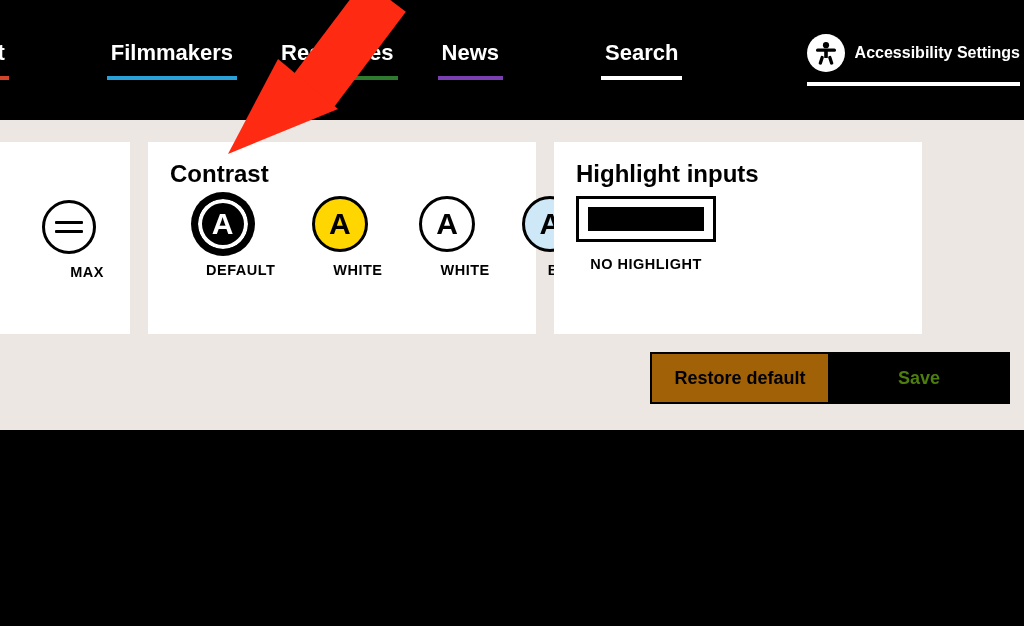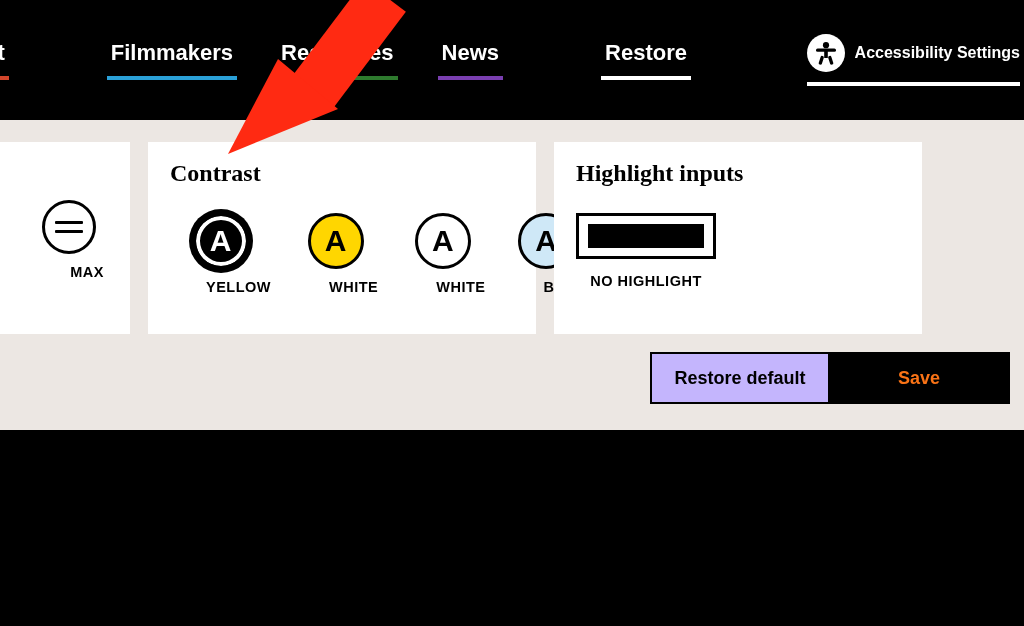--- a/index.html
+++ b/index.html
@@ -38,21 +38,21 @@
   
   .panel-strip {
     position: absolute; left: 0; top: 120px; width: 1024px; height: 310px;
     background: #ece7e3;
   }
 
   .card {
     position: absolute; background: #fff;
     padding: 18px 22px 22px 22px;
   }
-  .card h3 { font-size: 24px; font-weight: 900; margin-bottom: 26px; font-family: Liberation Serif, serif; }
+  .card h3 { font-size: 24px; font-weight: 900; margin-bottom: 8px; }
 
   
   .card-first { left: -120px; top: 22px; width: 250px; height: 192px; }
   .first-opts { display: flex; gap: 26px; align-items: flex-start; justify-content: flex-end; padding-right: 4px; margin-top: 40px;}
   .opt { display: flex; flex-direction: column; align-items: center; gap: 10px; cursor: pointer; }
   .opt-label { font-size: 14.5px; font-weight: 800; letter-spacing: .5px; margin-left: 36px; }
 
   .max-circle {
     width: 54px; height: 54px; border: 3px solid #000; border-radius: 50%;
     display:flex; flex-direction:column; align-items:center; justify-content:center; gap:6px;
@@ -91,22 +91,22 @@
   }
   .hi-yes .inner { width: 110px; height: 20px; background:#000; }
 
   
   .btn-row { position:absolute; top: 232px; right: 14px; display:flex; }
   .btn {
     width: 180px; height: 52px; display:flex; align-items:center; justify-content:center;
     font-size: 18px; font-weight: 800; cursor:pointer;
     border: 2px solid #000;
   }
-  .btn-restore { background:#c4b5fd; color:#000; }
-  .btn-save { background:#000; color:#f97316; border-left:none; }
+  .btn-restore { background:#a16207; color:#000; }
+  .btn-save { background:#000; color:#4d7c0f; border-left:none; }
 
   
   .lower {
     position:absolute; left:0; top:430px; width:1024px; height:196px;
     background:#000; color:#fff;
   }
   .lower-title {
     position:absolute; left:-6px; top:50px;
     font-size: 34px; font-weight: 900; color:#fff; white-space:nowrap;
   }
@@ -144,21 +144,21 @@
     </div>
     <div class="nav-item" style="margin-left:22px;">
       <span>Resources</span>
       <span class="underline" style="background:#2e7a2e;"></span>
     </div>
     <div class="nav-item" style="margin-left:22px;">
       <span>News</span>
       <span class="underline" style="background:#7a3fb0;"></span>
     </div>
     <div class="nav-item" style="margin-left:80px;">
-      <span>Restore</span>
+      <span>Search</span>
       <span class="underline" style="background:#ffffff;"></span>
     </div>
 
     <div class="a11y-link">
       <span class="a11y-icon">
         <svg width="28" height="28" viewBox="0 0 28 28">
           <circle cx="14" cy="6.2" r="3.1" fill="#000"></circle>
           <rect x="4" y="9.6" width="20" height="3.2" rx="1.6" fill="#000"></rect>
           <rect x="12.2" y="10" width="3.6" height="9" fill="#000"></rect>
           <rect x="9" y="17" width="3.3" height="9" rx="1.5" transform="rotate(18 10.6 17)" fill="#000"></rect>
@@ -184,21 +184,21 @@
       </div>
     </div>
 
     <div class="card card-contrast">
       <h3>Contrast</h3>
       <div class="contrast-opts">
         <div class="opt">
           <div class="circ default">
               <span>A</span>
             </div>
-          <span class="opt-label">YELLOW</span>
+          <span class="opt-label">DEFAULT</span>
         </div>
         <div class="opt">
           <div class="circ yellow">
               <span>A</span>
             </div>
           <span class="opt-label">WHITE</span>
         </div>
         <div class="opt">
           <div class="circ white">
               <span>A</span>

